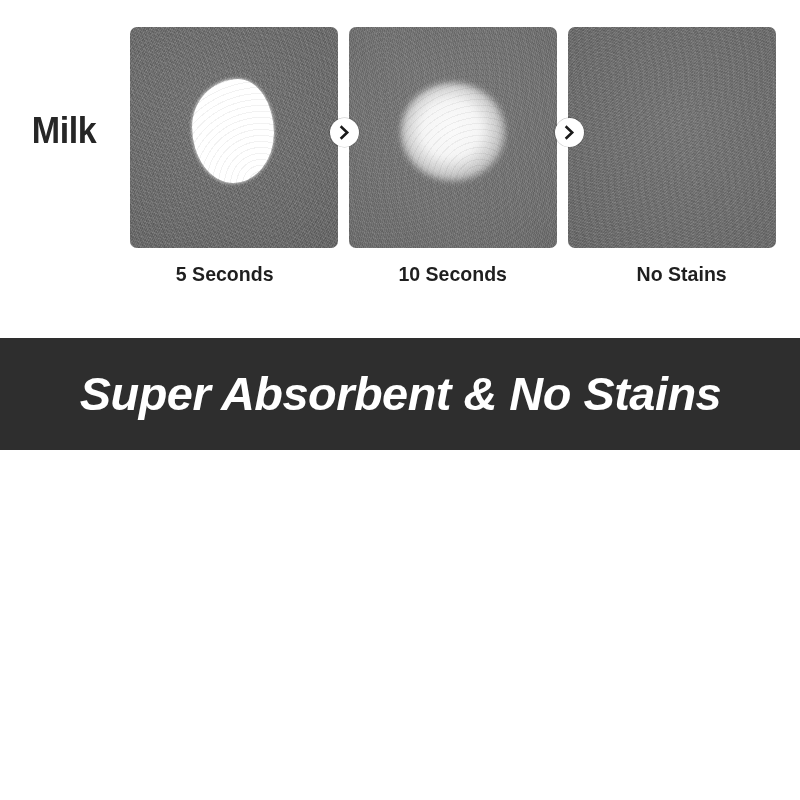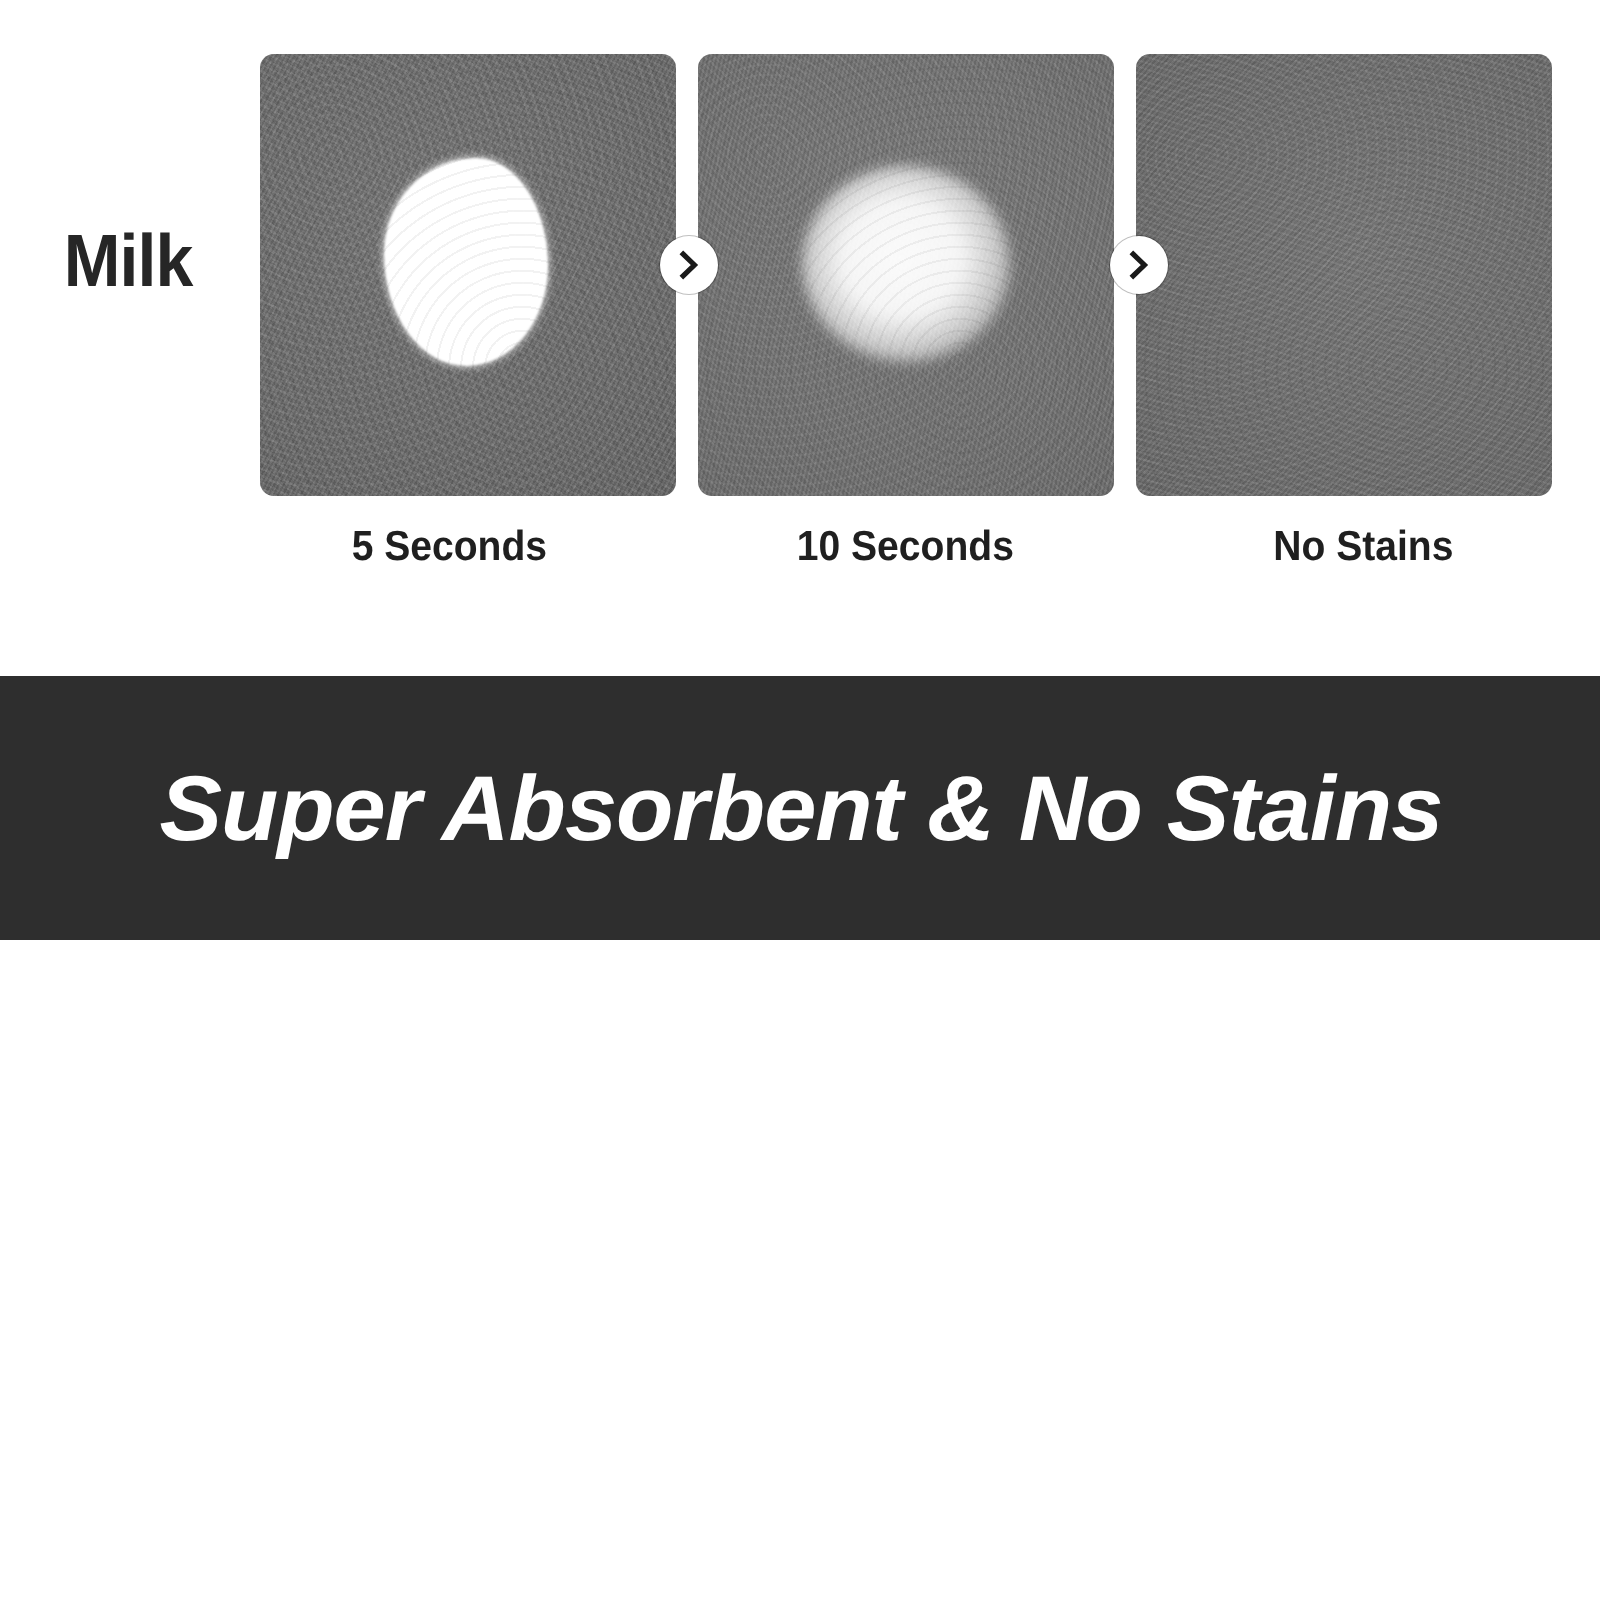--- a/index.html
+++ b/index.html
@@ -149,21 +149,21 @@
     color: #1f1f1f;
     transform: scaleX(0.93);
   }
 
   
   #banner {
     position: absolute;
     left: 0;
     top: 338px;
     width: 800px;
-    height: 132px;
+    height: 112px;
     background: #2e2e2e;
     display: flex;
     align-items: center;
     justify-content: center;
   }
   #banner-text {
     font-family: "Liberation Sans", sans-serif;
     font-weight: 700;
     font-style: italic;
     font-size: 46px;

